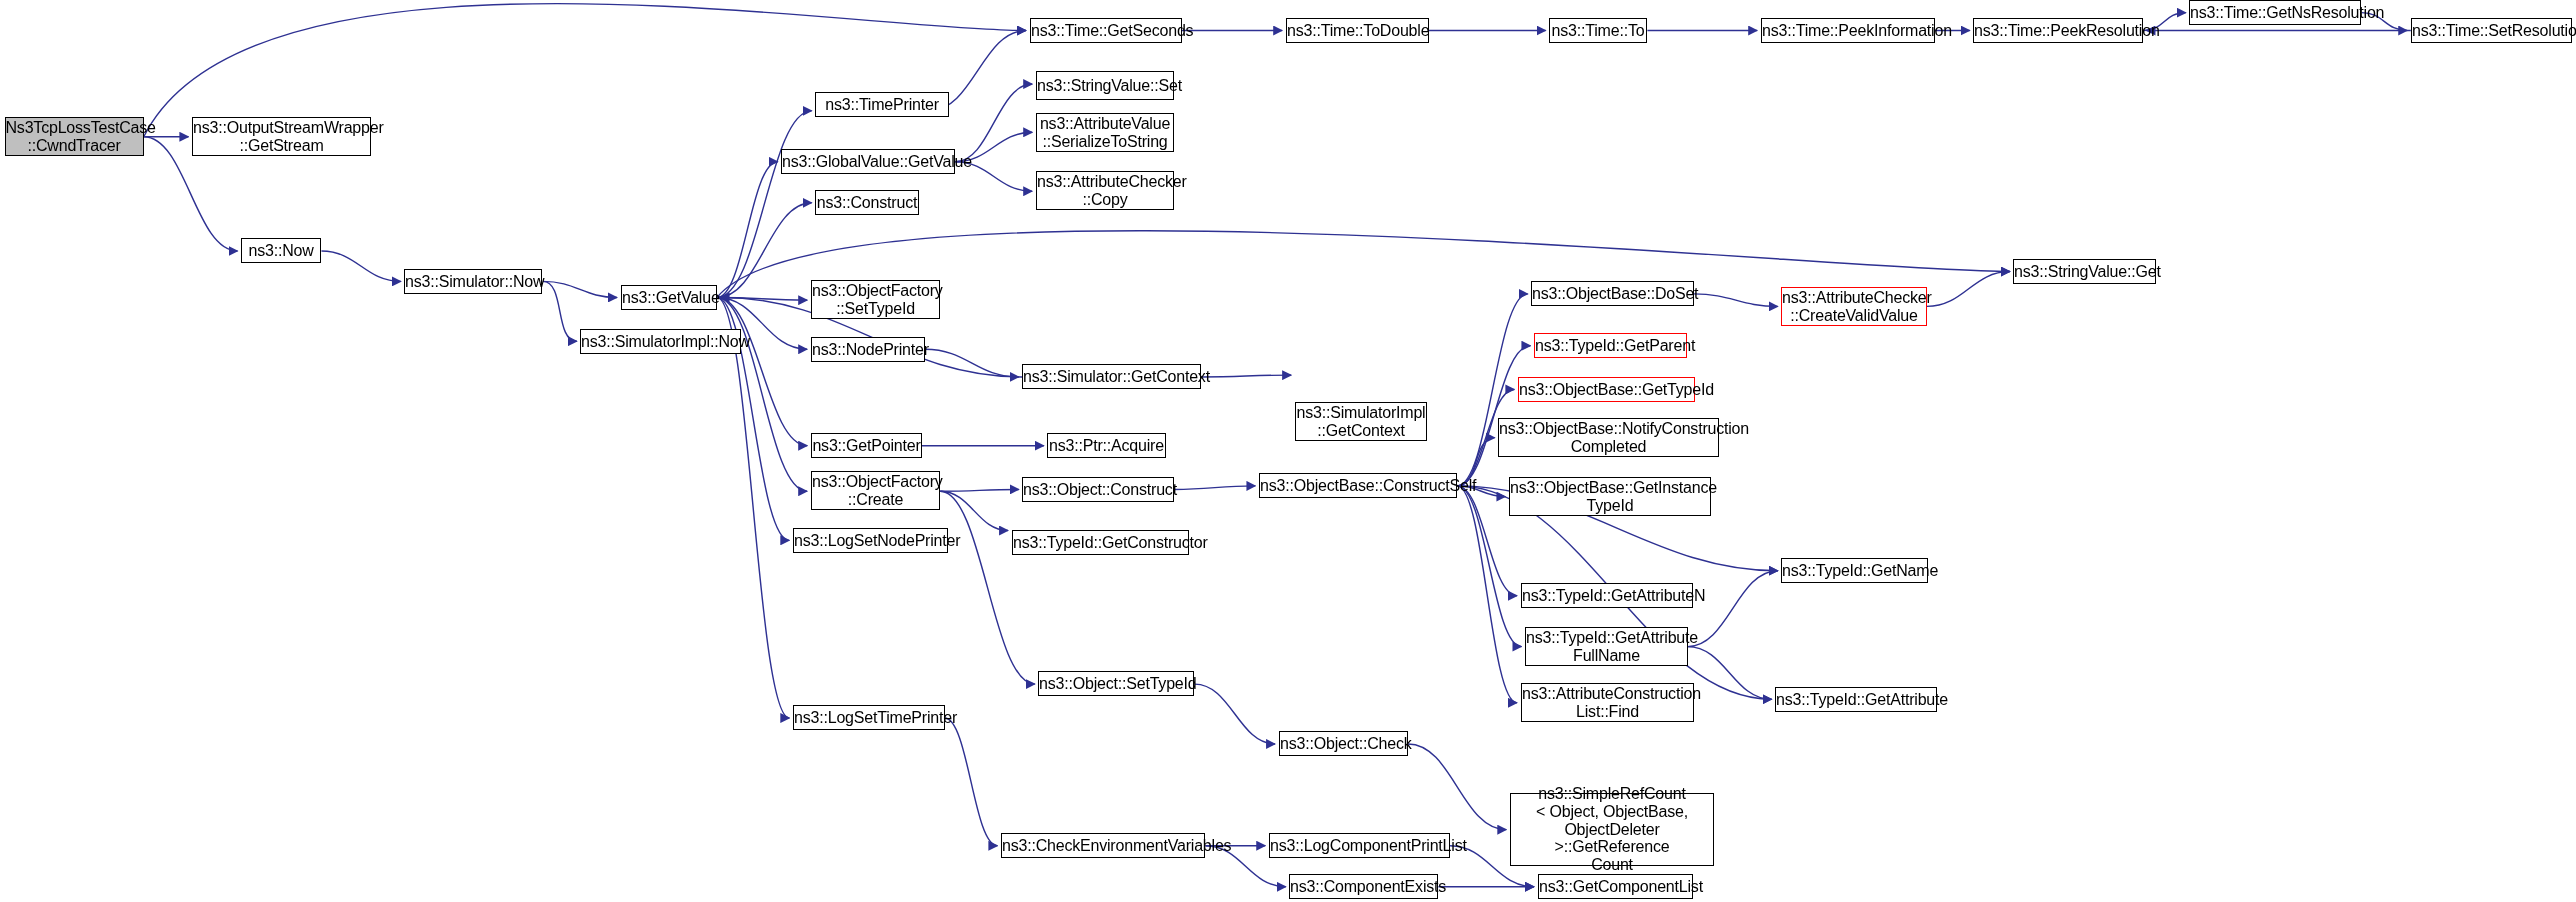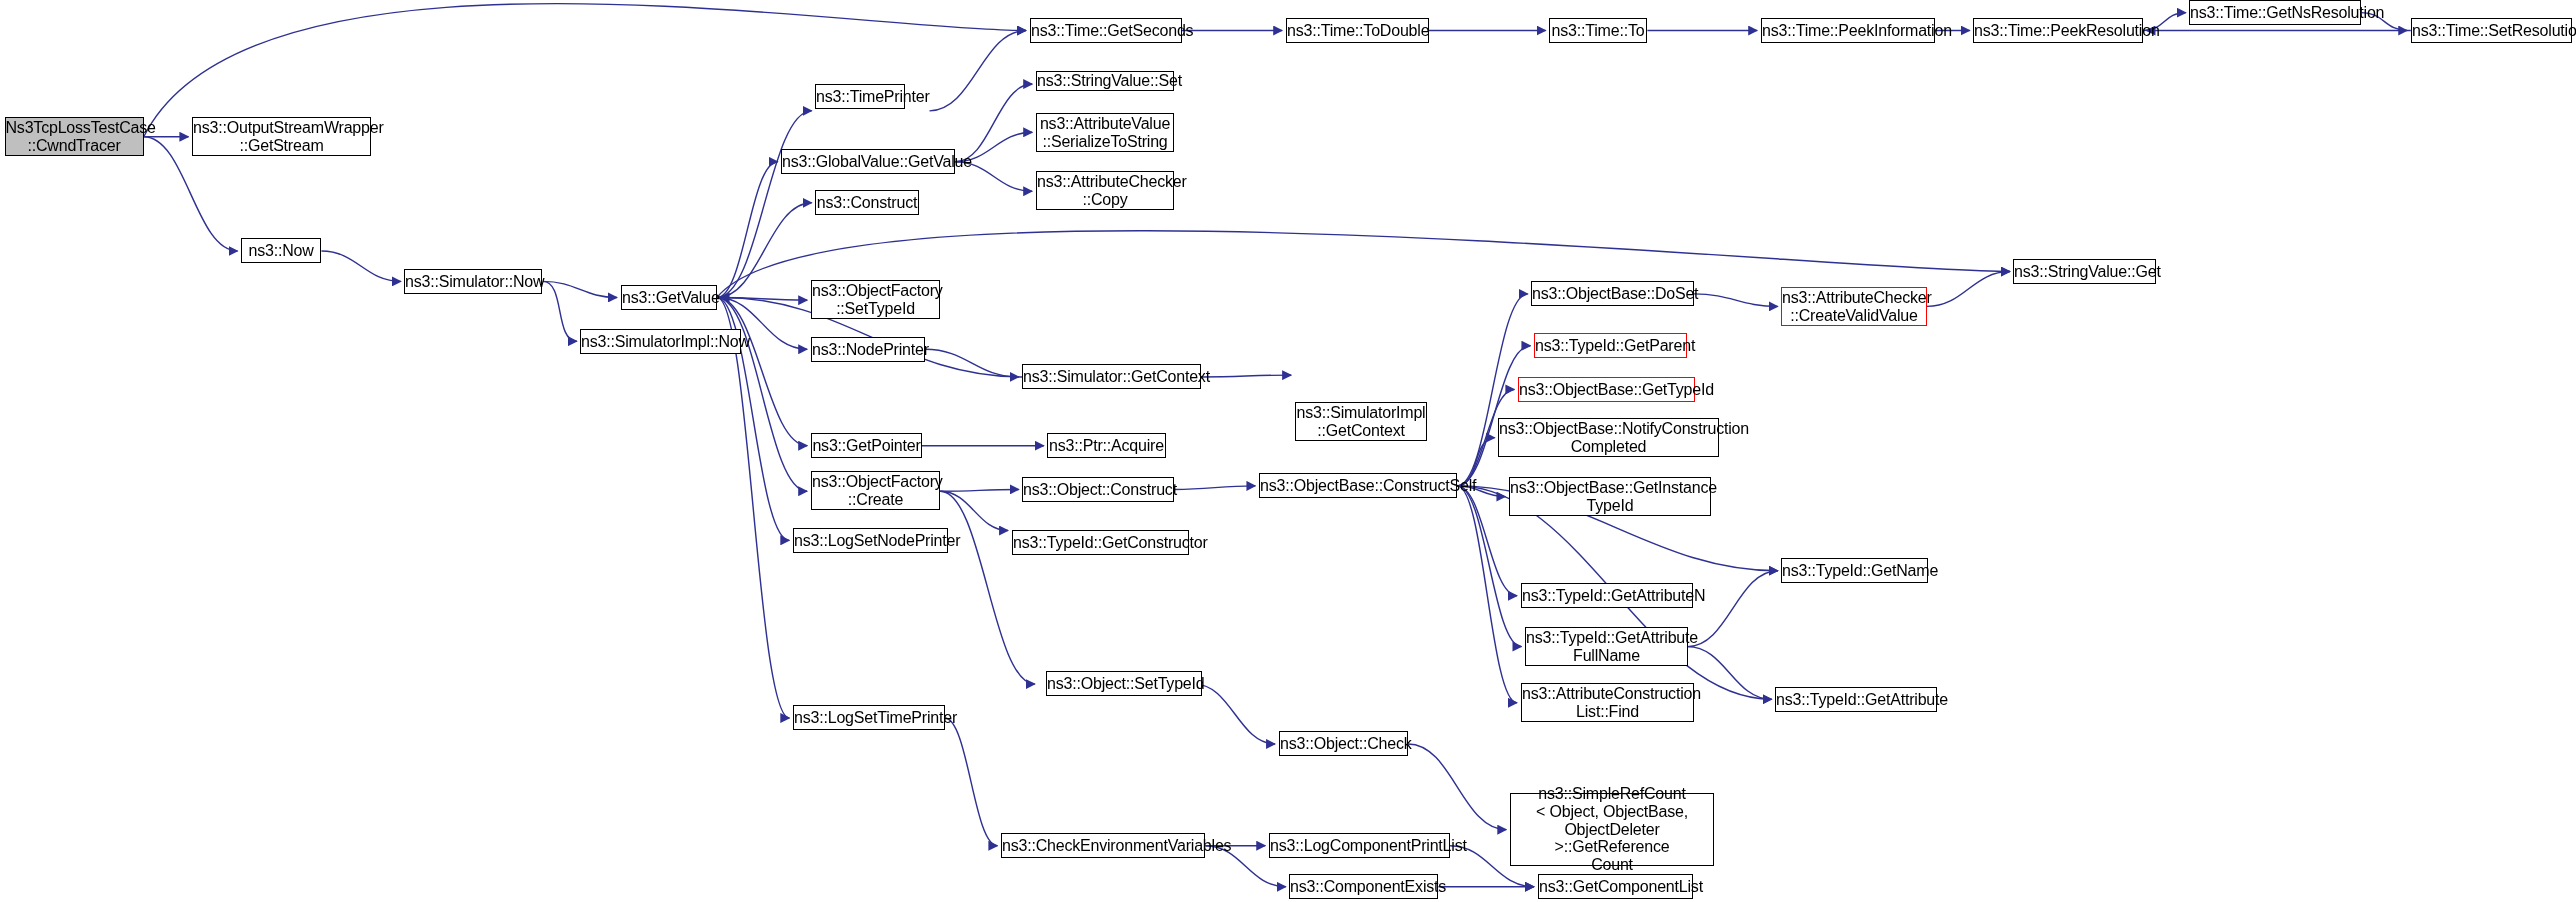--- a/index.html
+++ b/index.html
@@ -101,22 +101,22 @@
 ::CwndTracer</span></div>
       <div class="node" style="left: 192px; top: 117px; width: 179px; height: 39px;"><span class="lbl">ns3::OutputStreamWrapper
 ::GetStream</span></div>
       <div class="node" style="left: 1030px; top: 18px; width: 152px; height: 25px;"><span class="lbl">ns3::Time::GetSeconds</span></div>
       <div class="node" style="left: 1286px; top: 18px; width: 143px; height: 25px;"><span class="lbl">ns3::Time::ToDouble</span></div>
       <div class="node" style="left: 1549px; top: 18px; width: 98px; height: 25px;"><span class="lbl">ns3::Time::To</span></div>
       <div class="node" style="left: 1761px; top: 18px; width: 174px; height: 25px;"><span class="lbl">ns3::Time::PeekInformation</span></div>
       <div class="node" style="left: 1973px; top: 18px; width: 170px; height: 25px;"><span class="lbl">ns3::Time::PeekResolution</span></div>
       <div class="node" style="left: 2189px; top: 0px; width: 172px; height: 25px;"><span class="lbl">ns3::Time::GetNsResolution</span></div>
       <div class="node" style="left: 2411px; top: 18px; width: 161px; height: 25px;"><span class="lbl">ns3::Time::SetResolution</span></div>
-      <div class="node" style="left: 815px; top: 84px; width: 90px; height: 25px;"><span class="lbl">ns3::TimePrinter</span></div>
-      <div class="node" style="left: 1036px; top: 71px; width: 138px; height: 20px;"><span class="lbl">ns3::StringValue::Set</span></div>
+      <div class="node" style="left: 815px; top: 92px; width: 134px; height: 25px;"><span class="lbl">ns3::TimePrinter</span></div>
+      <div class="node" style="left: 1036px; top: 71px; width: 138px; height: 29px;"><span class="lbl">ns3::StringValue::Set</span></div>
       <div class="node" style="left: 1036px; top: 113px; width: 138px; height: 39px;"><span class="lbl">ns3::AttributeValue
 ::SerializeToString</span></div>
       <div class="node" style="left: 1036px; top: 171px; width: 138px; height: 39px;"><span class="lbl">ns3::AttributeChecker
 ::Copy</span></div>
       <div class="node" style="left: 781px; top: 149px; width: 174px; height: 25px;"><span class="lbl">ns3::GlobalValue::GetValue</span></div>
       <div class="node" style="left: 815px; top: 190px; width: 104px; height: 25px;"><span class="lbl">ns3::Construct</span></div>
       <div class="node" style="left: 241px; top: 238px; width: 80px; height: 25px;"><span class="lbl">ns3::Now</span></div>
       <div class="node" style="left: 404px; top: 269px; width: 138px; height: 25px;"><span class="lbl">ns3::Simulator::Now</span></div>
       <div class="node" style="left: 621px; top: 285px; width: 96px; height: 25px;"><span class="lbl">ns3::GetValue</span></div>
       <div class="node" style="left: 580px; top: 329px; width: 161px; height: 25px;"><span class="lbl">ns3::SimulatorImpl::Now</span></div>
@@ -145,21 +145,21 @@
 Completed</span></div>
       <div class="node" style="left: 1509px; top: 477px; width: 202px; height: 39px;"><span class="lbl">ns3::ObjectBase::GetInstance
 TypeId</span></div>
       <div class="node" style="left: 1781px; top: 558px; width: 147px; height: 25px;"><span class="lbl">ns3::TypeId::GetName</span></div>
       <div class="node" style="left: 1521px; top: 583px; width: 172px; height: 25px;"><span class="lbl">ns3::TypeId::GetAttributeN</span></div>
       <div class="node" style="left: 1525px; top: 627px; width: 163px; height: 39px;"><span class="lbl">ns3::TypeId::GetAttribute
 FullName</span></div>
       <div class="node" style="left: 1775px; top: 687px; width: 162px; height: 25px;"><span class="lbl">ns3::TypeId::GetAttribute</span></div>
       <div class="node" style="left: 1521px; top: 683px; width: 173px; height: 39px;"><span class="lbl">ns3::AttributeConstruction
 List::Find</span></div>
-      <div class="node" style="left: 1038px; top: 671px; width: 156px; height: 25px; margin-left: 8px;"><span class="lbl">ns3::Object::SetTypeId</span></div>
+      <div class="node" style="left: 1038px; top: 671px; width: 156px; height: 25px;"><span class="lbl">ns3::Object::SetTypeId</span></div>
       <div class="node" style="left: 1279px; top: 731px; width: 129px; height: 25px;"><span class="lbl">ns3::Object::Check</span></div>
       <div class="node" style="left: 1510px; top: 793px; width: 204px; height: 73px;"><span class="lbl">ns3::SimpleRefCount
 &lt; Object, ObjectBase,
  ObjectDeleter &gt;::GetReference
 Count</span></div>
       <div class="node" style="left: 1001px; top: 833px; width: 204px; height: 25px;"><span class="lbl">ns3::CheckEnvironmentVariables</span></div>
       <div class="node" style="left: 1269px; top: 833px; width: 181px; height: 25px;"><span class="lbl">ns3::LogComponentPrintList</span></div>
       <div class="node" style="left: 1289px; top: 874px; width: 149px; height: 25px;"><span class="lbl">ns3::ComponentExists</span></div>
       <div class="node" style="left: 1538px; top: 874px; width: 155px; height: 25px;"><span class="lbl">ns3::GetComponentList</span></div>
     </div>

